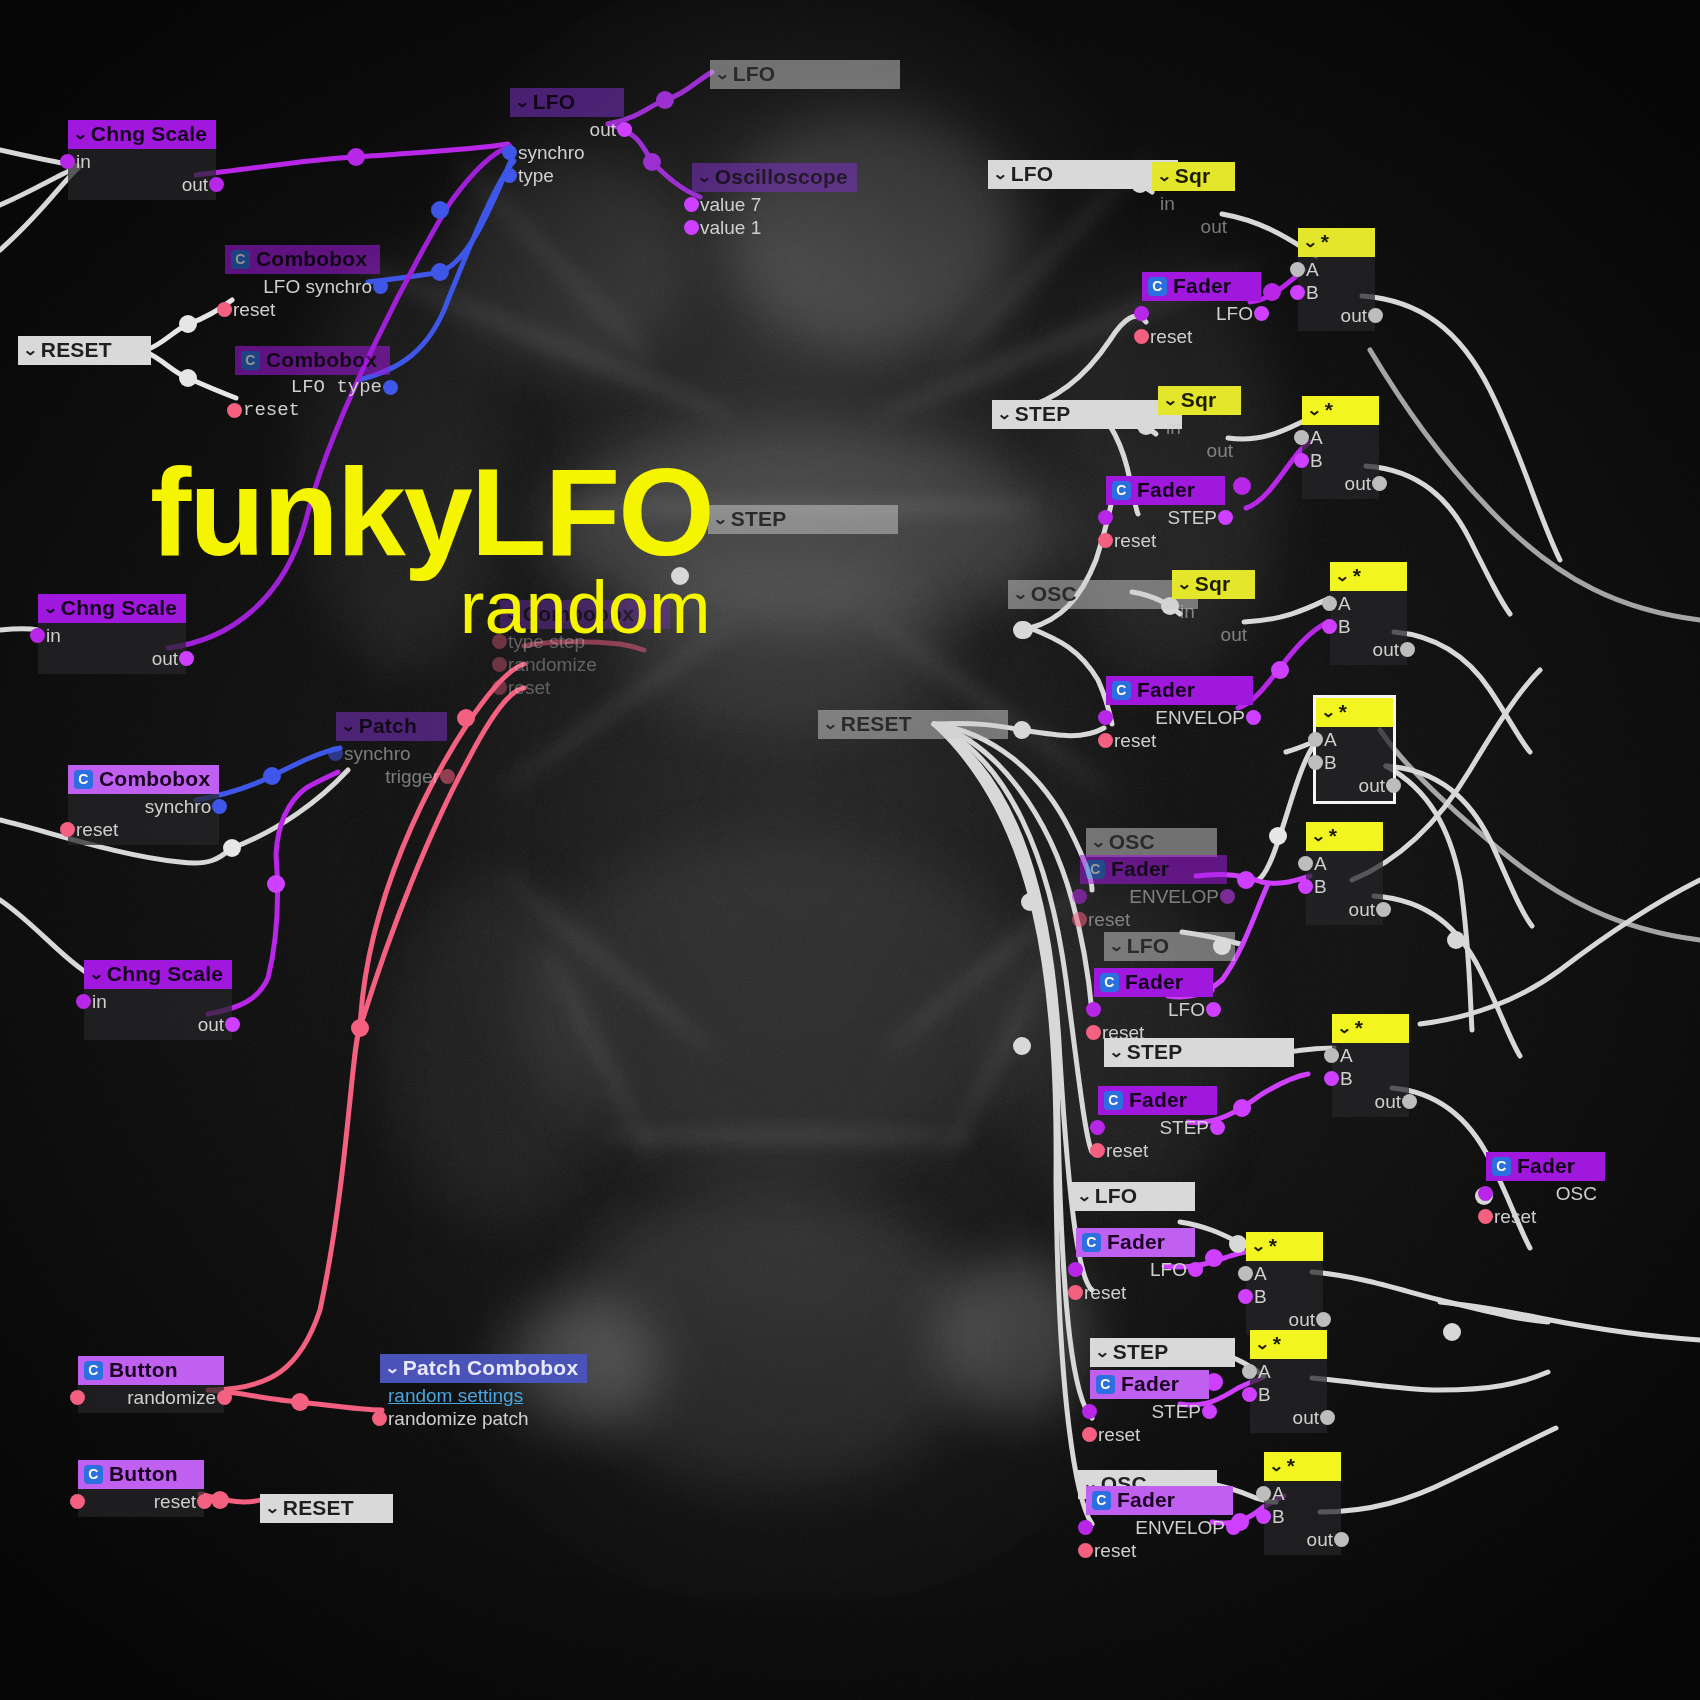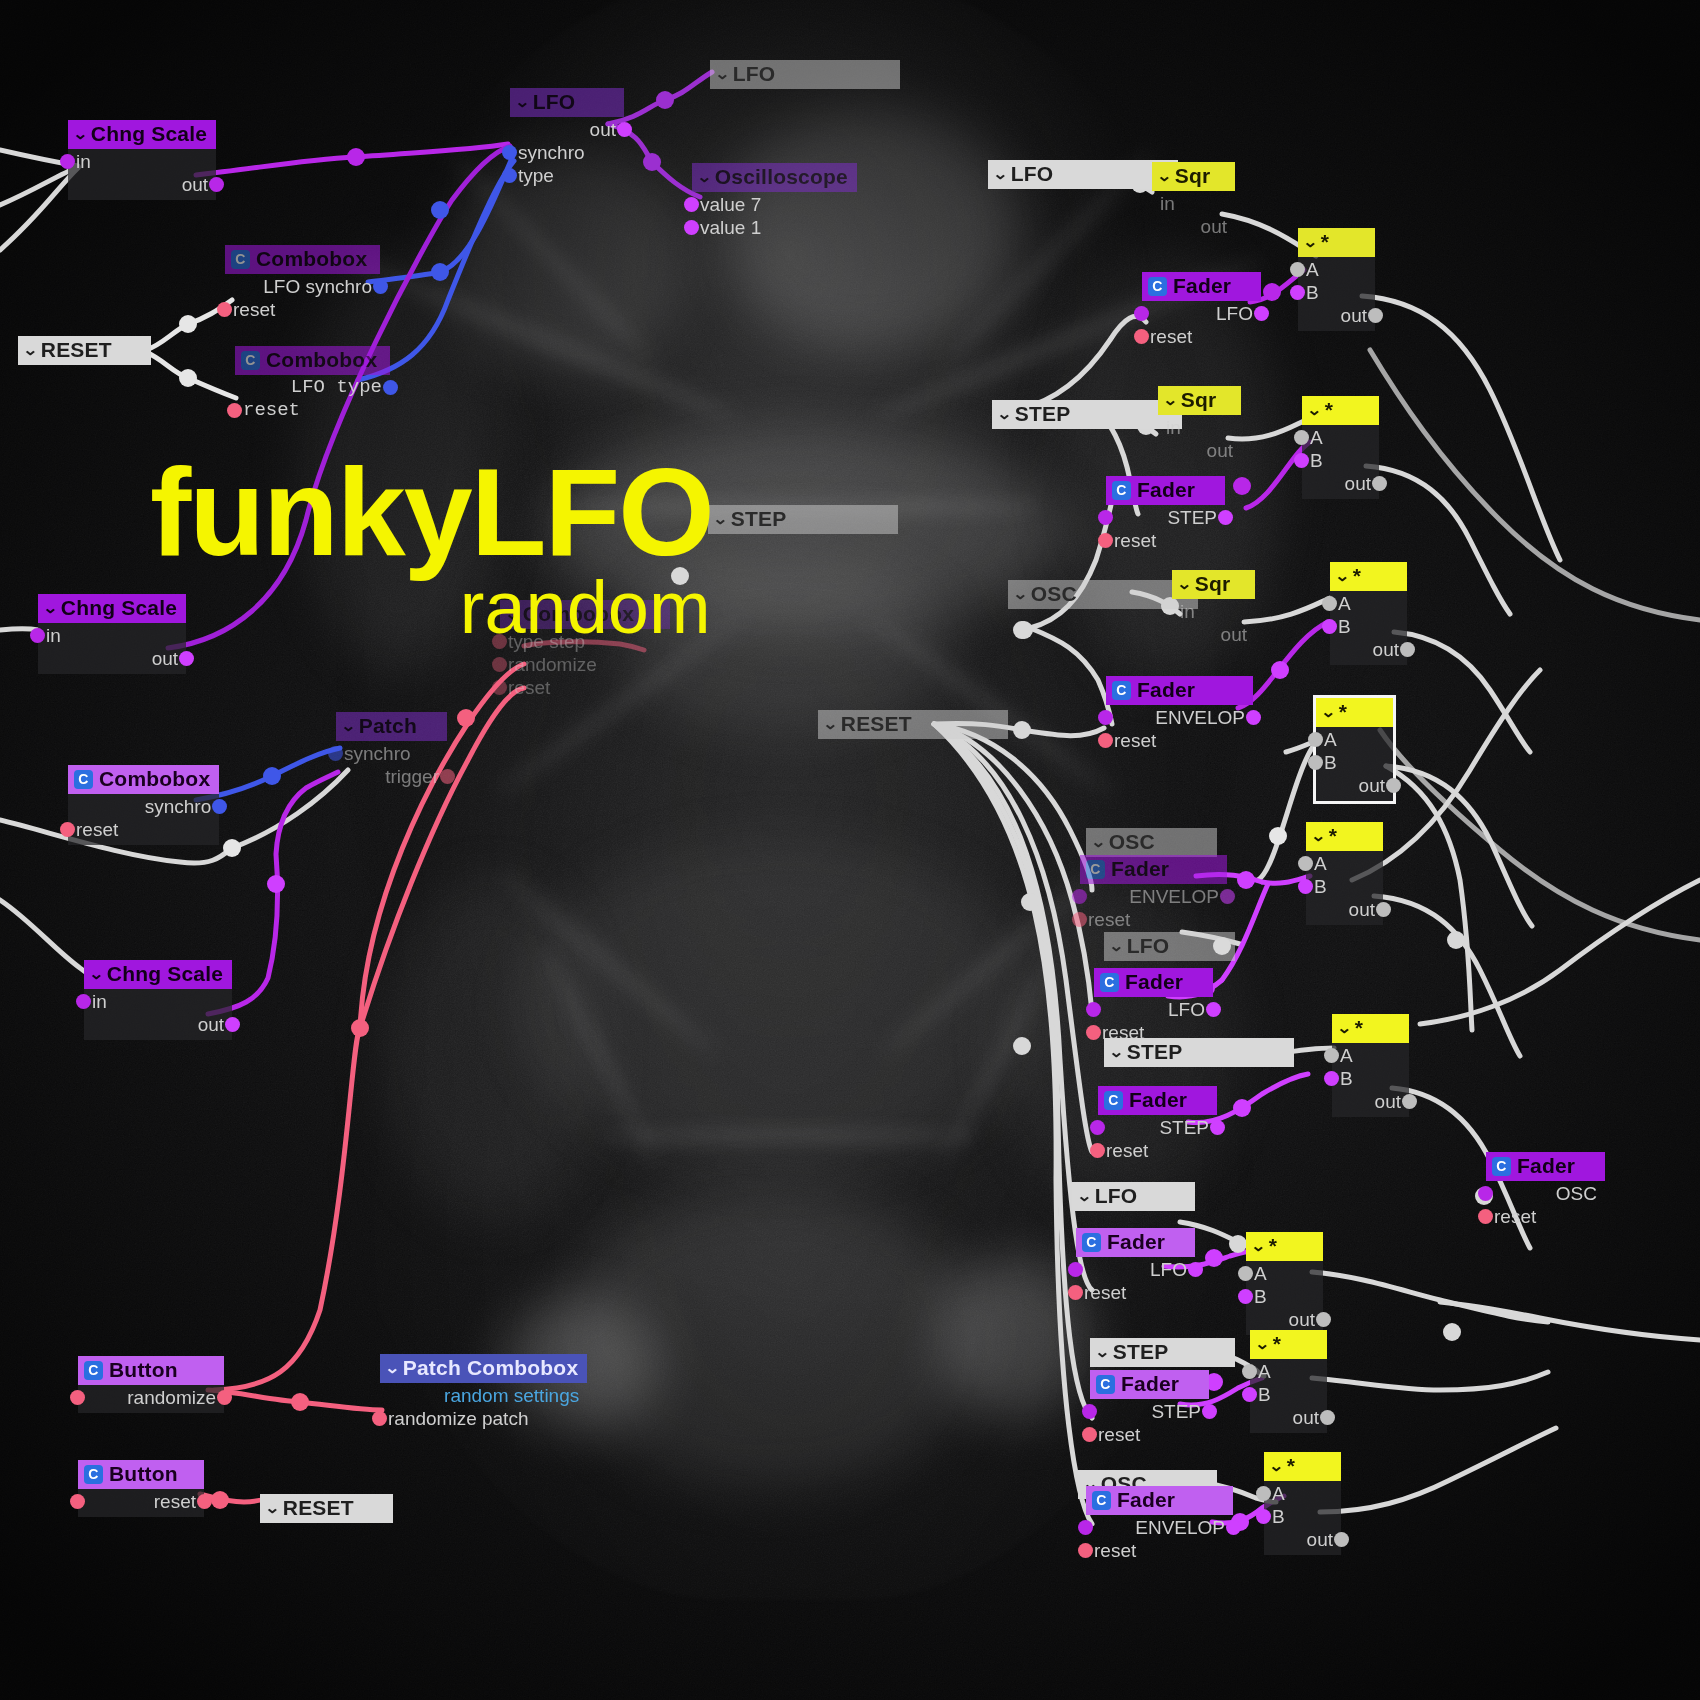--- a/index.html
+++ b/index.html
@@ -547,21 +547,21 @@
         </div>
     </div>
   </div>
 
   <div class="node" style="left:380px;top:1354px;">
     <div class="nhdr h-blue" style="min-width:170px;">
       <span class="chev">⌄</span>
       <span>Patch Combobox</span>
     </div>
     <div class="nbody" style="background:transparent;">
-      <div class="row" style="color:#4aa6e0;justify-content:flex-end;">
+      <div class="row" style="color:#4aa6e0;text-decoration:underline;">
           <span>random settings</span>
         </div>
       <div class="row">
           <span class="dot d-pink l"></span>
           <span>randomize patch</span>
         </div>
     </div>
   </div>
 
   <div class="node" style="left:260px;top:1494px;">

